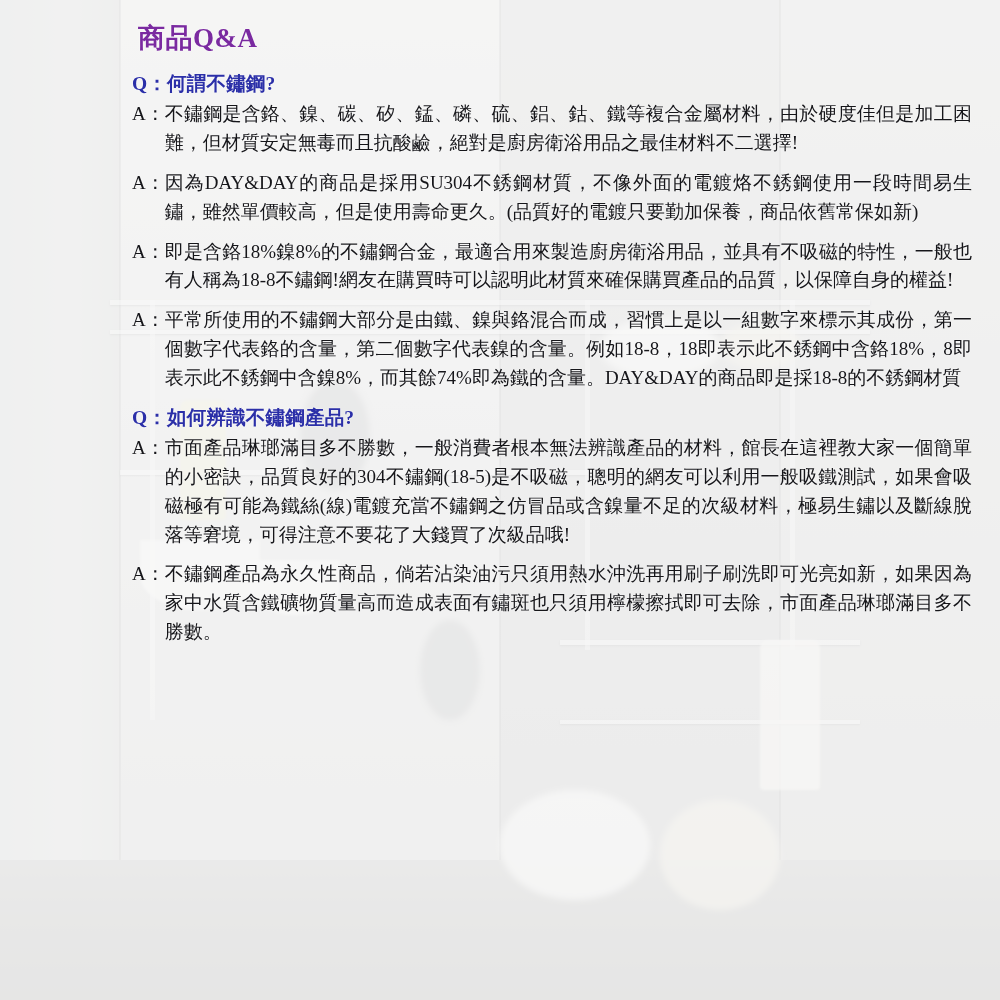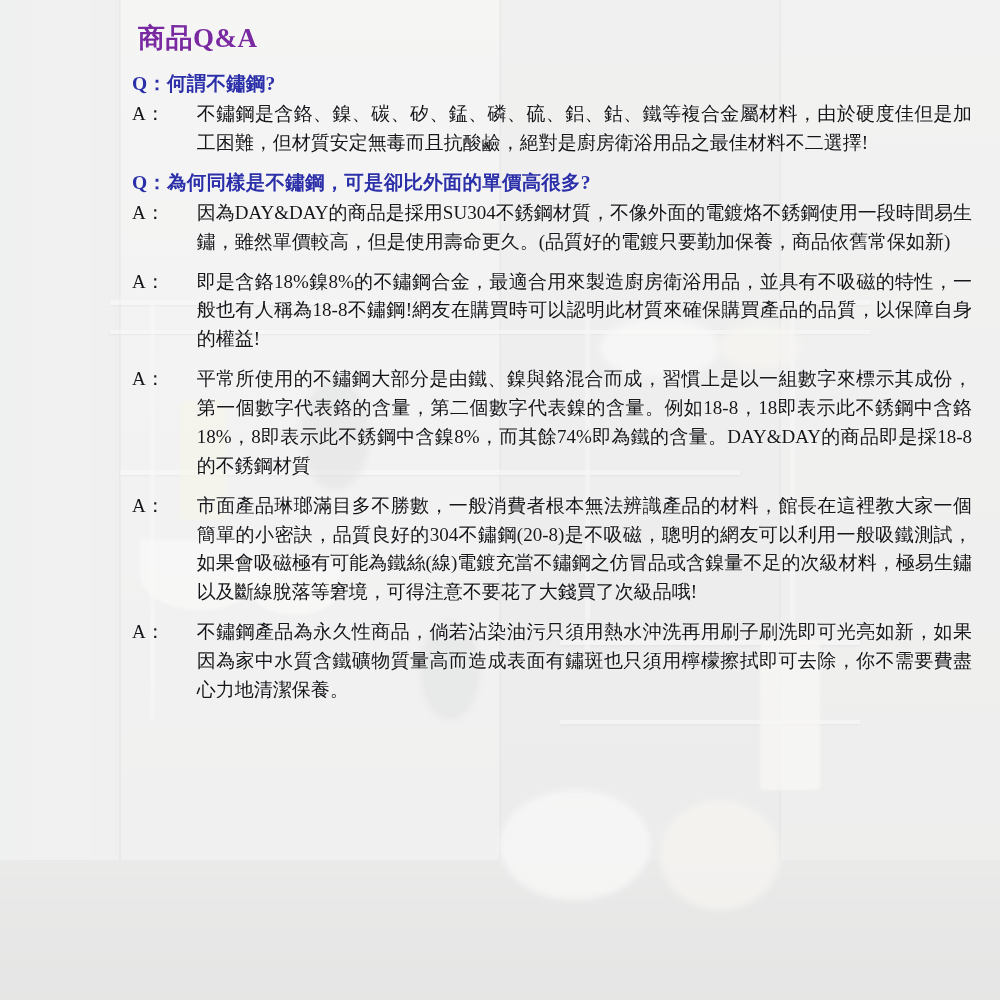--- a/index.html
+++ b/index.html
@@ -132,21 +132,20 @@
     line-height: 1.52;
     text-shadow: 0 0 2px rgba(255,255,255,0.8);
   }
   .a-marker {
     flex: 0 0 auto;
     white-space: nowrap;
   }
   .a-text {
     flex: 1 1 auto;
     text-align: justify;
-    margin-left: 32px;
   }
 </style>
 </head>
 <body>
 
 <div id="page">
 
   <div class="bg-layer bg-base"></div>
   <div class="bg-layer bg-wallpanel-left" style="position:absolute;"></div>
   <div class="bg-layer bg-wallpanel-mid" style="position:absolute;"></div>
@@ -184,21 +183,20 @@
 
     <div class="qa-block">
       <div class="q-line">Q：何謂不鏽鋼?</div>
       <div class="a-line">
         <span class="a-marker">A：</span>
         <span class="a-text">不鏽鋼是含鉻、鎳、碳、矽、錳、磷、硫、鋁、鈷、鐵等複合金屬材料，由於硬度佳但是加工困難，但材質安定無毒而且抗酸鹼，絕對是廚房衛浴用品之最佳材料不二選擇!</span>
       </div>
     </div>
 
     <div class="qa-block">
-      <div class="q-line">Q：為何同樣是不鏽鋼，可是卻比外面的單價高很多?</div>
       <div class="a-line">
         <span class="a-marker">A：</span>
         <span class="a-text">因為DAY&amp;DAY的商品是採用SU304不銹鋼材質，不像外面的電鍍烙不銹鋼使用一段時間易生鏽，雖然單價較高，但是使用壽命更久。(品質好的電鍍只要勤加保養，商品依舊常保如新)</span>
       </div>
     </div>
 
     <div class="qa-block">
       <div class="a-line">
         <span class="a-marker">A：</span>
         <span class="a-text">即是含鉻18%鎳8%的不鏽鋼合金，最適合用來製造廚房衛浴用品，並具有不吸磁的特性，一般也有人稱為18-8不鏽鋼!網友在購買時可以認明此材質來確保購買產品的品質，以保障自身的權益!</span>
@@ -206,27 +204,28 @@
     </div>
 
     <div class="qa-block">
       <div class="a-line">
         <span class="a-marker">A：</span>
         <span class="a-text">平常所使用的不鏽鋼大部分是由鐵、鎳與鉻混合而成，習慣上是以一組數字來標示其成份，第一個數字代表鉻的含量，第二個數字代表鎳的含量。例如18-8，18即表示此不銹鋼中含鉻18%，8即表示此不銹鋼中含鎳8%，而其餘74%即為鐵的含量。DAY&amp;DAY的商品即是採18-8的不銹鋼材質</span>
       </div>
     </div>
 
     <div class="qa-block">
-      <div class="a-line">
-        <span class="a-marker">A：</span>
-        <span class="a-text">市面產品琳瑯滿目多不勝數，一般消費者根本無法辨識產品的材料，館長在這裡教大家一個簡單的小密訣，品質良好的304不鏽鋼(20-8)是不吸磁，聰明的網友可以利用一般吸鐵測試，如果會吸磁極有可能為鐵絲(線)電鍍充當不鏽鋼之仿冒品或含鎳量不足的次級材料，極易生鏽以及斷線脫落等窘境，可得注意不要花了大錢買了次級品哦!</span>
-      </div>
-    </div>
-
-    <div class="qa-block">
-      <div class="a-line">
-        <span class="a-marker">A：</span>
-        <span class="a-text">不鏽鋼產品為永久性商品，倘若沾染油污只須用熱水沖洗再用刷子刷洗即可光亮如新，如果因為家中水質含鐵礦物質量高而造成表面有鏽斑也只須用檸檬擦拭即可去除，你不需要費盡心力地清潔保養。</span>
+      <div class="q-line">Q：如何辨識不鏽鋼產品?</div>
+      <div class="a-line">
+        <span class="a-marker">A：</span>
+        <span class="a-text">市面產品琳瑯滿目多不勝數，一般消費者根本無法辨識產品的材料，館長在這裡教大家一個簡單的小密訣，品質良好的304不鏽鋼(18-5)是不吸磁，聰明的網友可以利用一般吸鐵測試，如果會吸磁極有可能為鐵絲(線)電鍍充當不鏽鋼之仿冒品或含鎳量不足的次級材料，極易生鏽以及斷線脫落等窘境，可得注意不要花了大錢買了次級品哦!</span>
+      </div>
+    </div>
+
+    <div class="qa-block">
+      <div class="a-line">
+        <span class="a-marker">A：</span>
+        <span class="a-text">不鏽鋼產品為永久性商品，倘若沾染油污只須用熱水沖洗再用刷子刷洗即可光亮如新，如果因為家中水質含鐵礦物質量高而造成表面有鏽斑也只須用檸檬擦拭即可去除，市面產品琳瑯滿目多不勝數。</span>
       </div>
     </div>
   </div>
 
 </div>
 
 </body></html>

